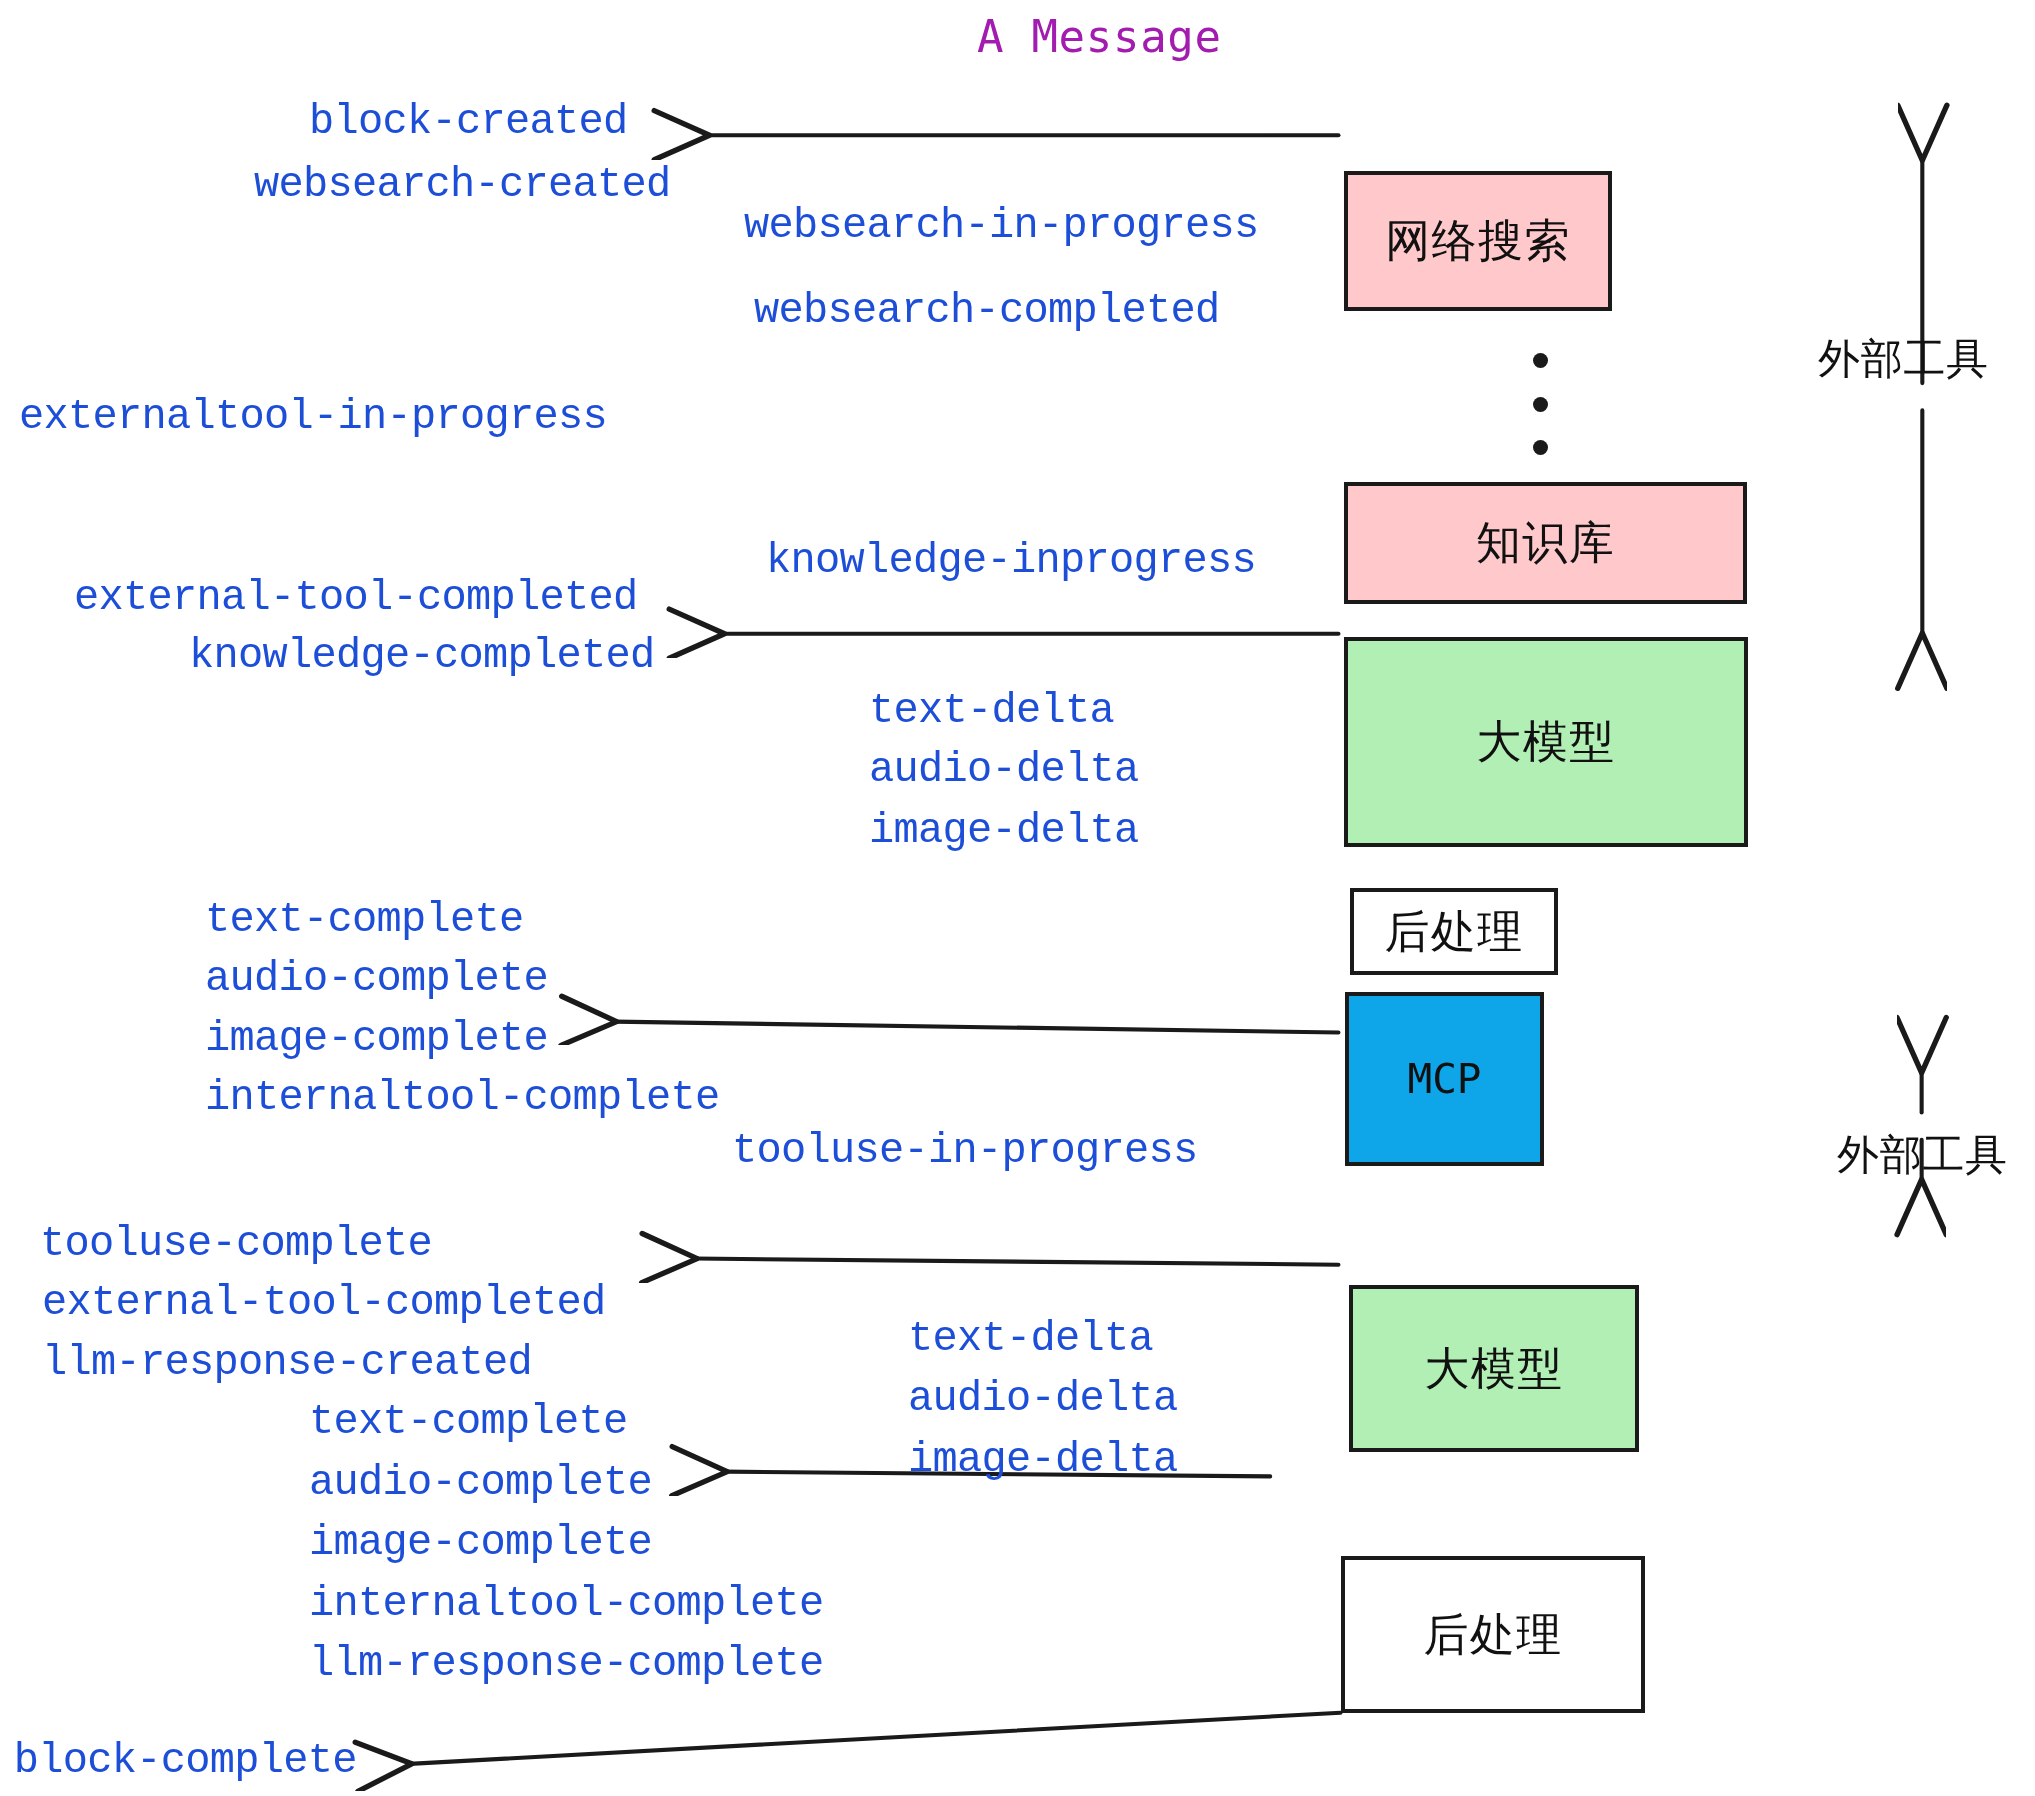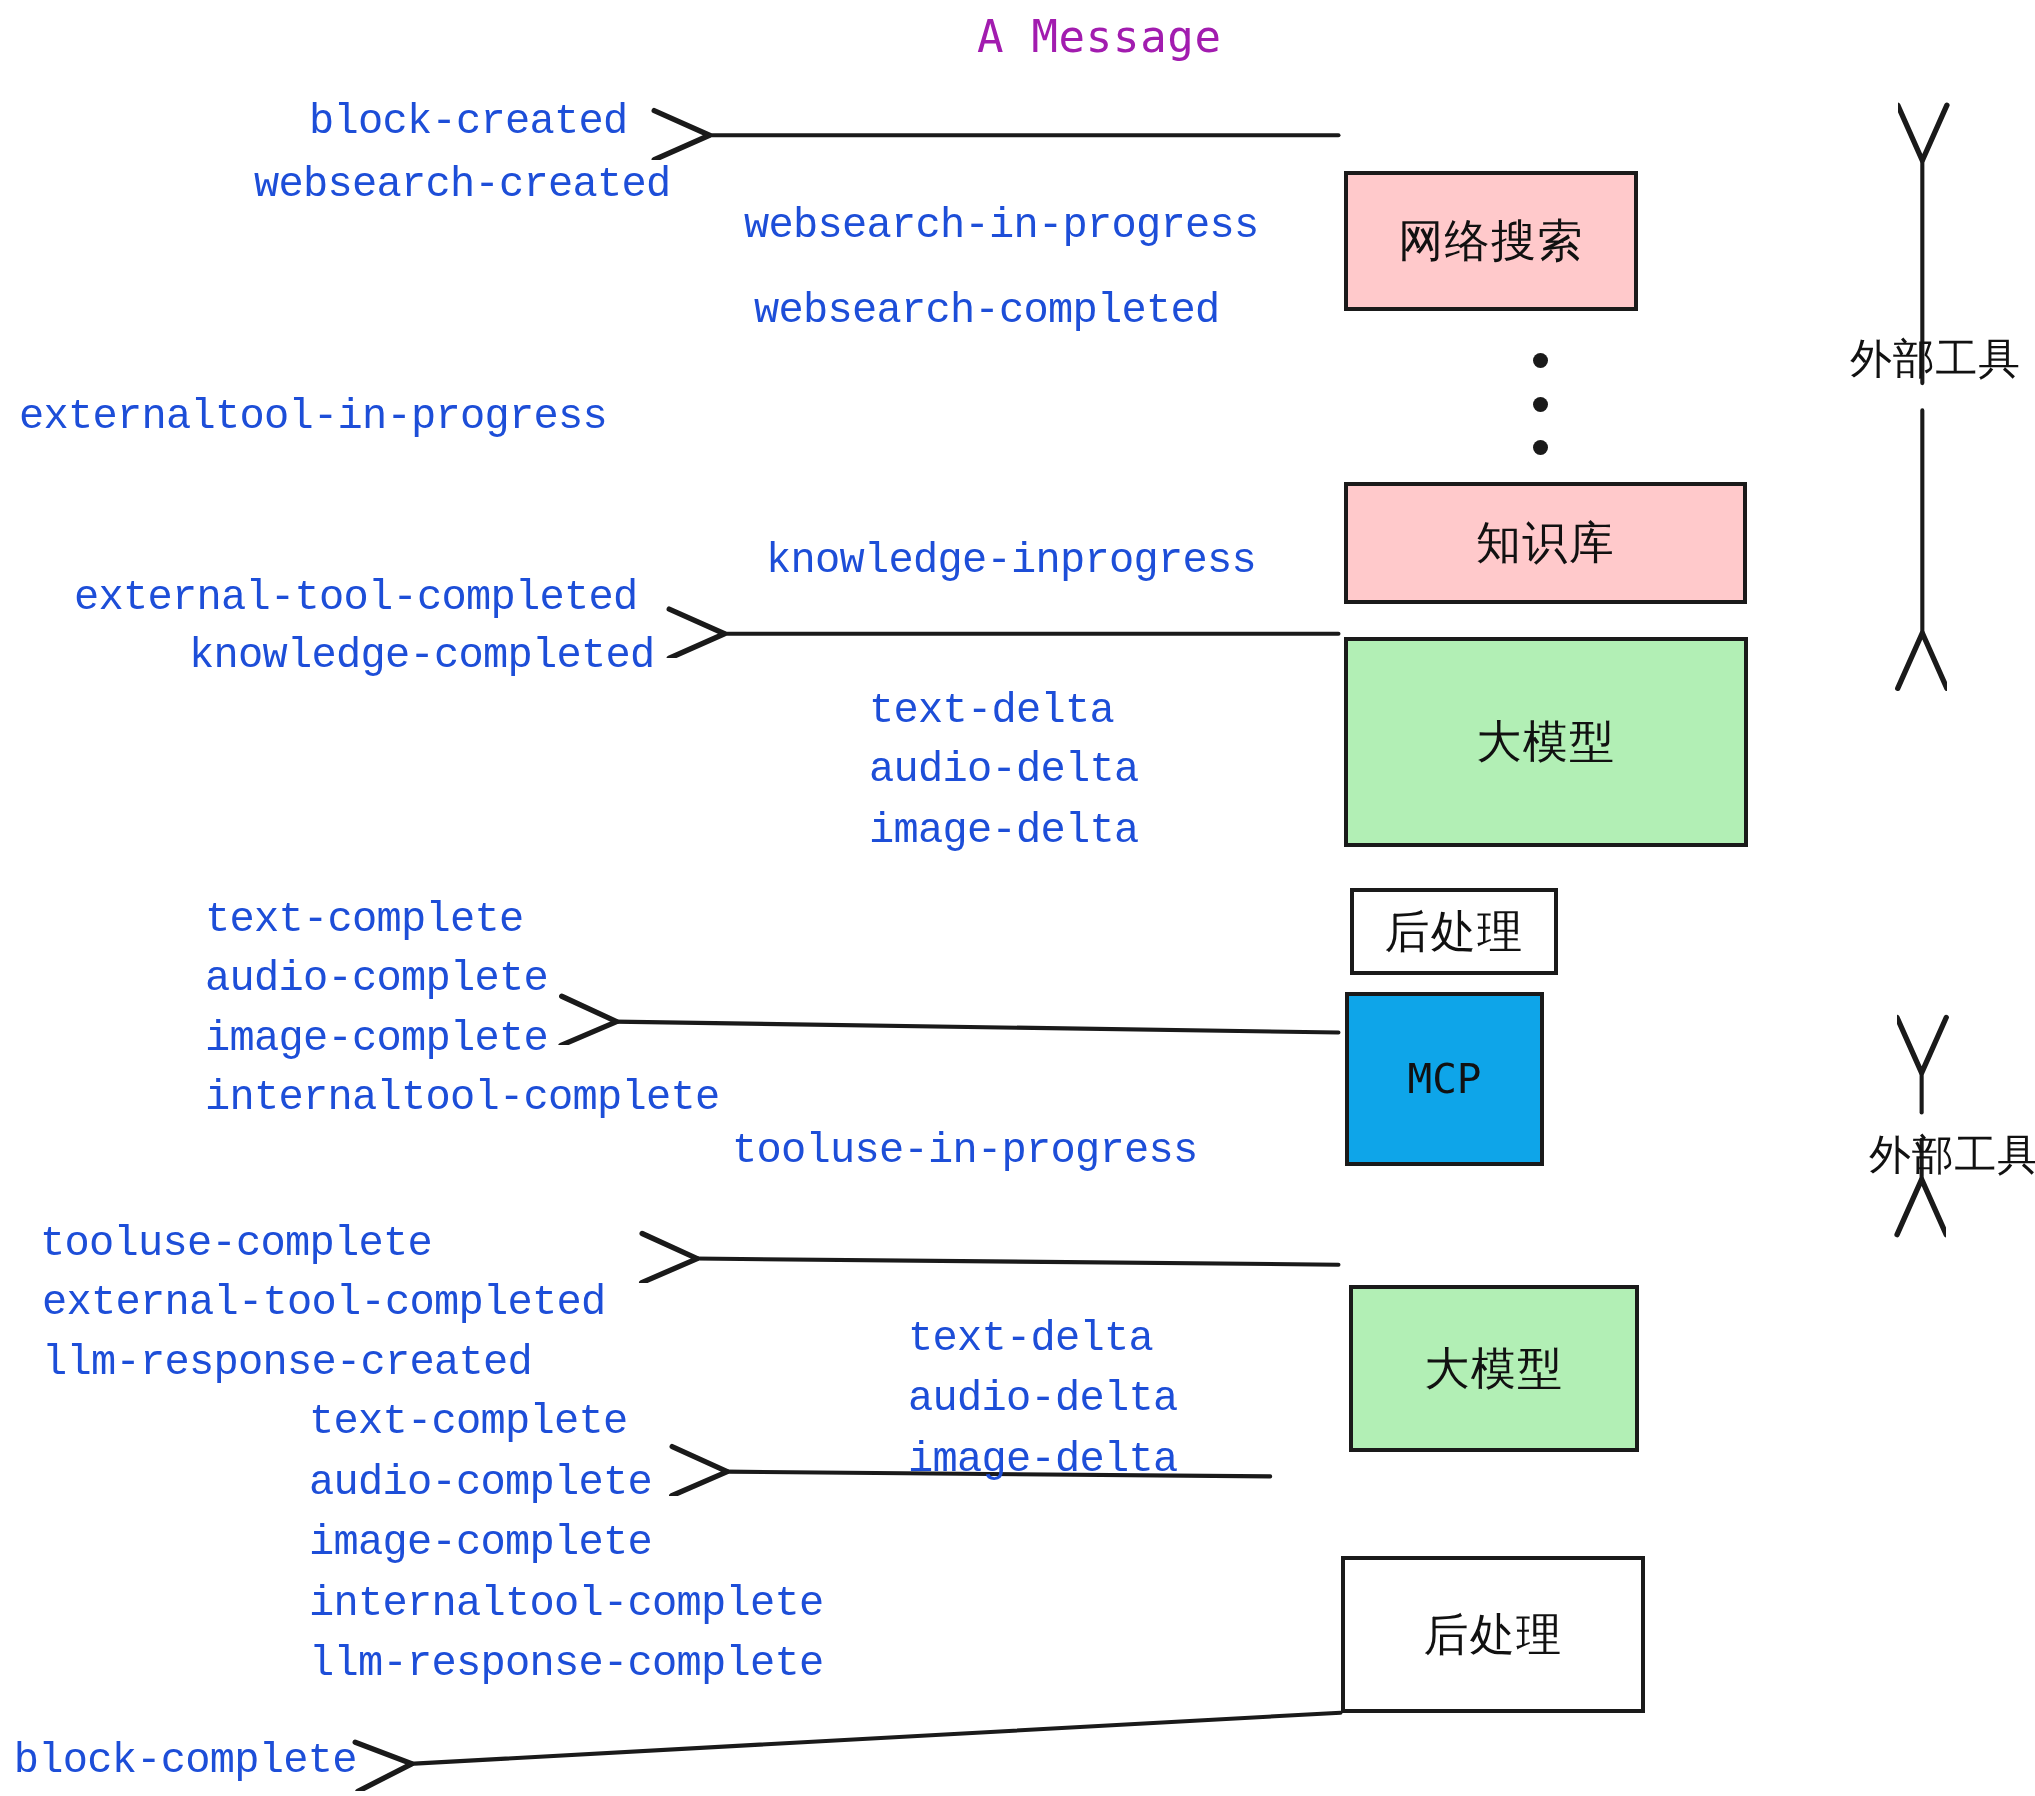--- a/index.html
+++ b/index.html
@@ -57,21 +57,20 @@
     font-size: 41px;
     letter-spacing: 0px;
   }
   .sidelbl {
     position: absolute;
     white-space: nowrap;
     color: #111111;
     font-family: "DejaVu Sans", sans-serif;
     font-size: 42px;
     letter-spacing: 0.7px;
-    margin-left: 32px;
   }
   .vdots {
     position: absolute;
     width: 15px;
     height: 15px;
     border-radius: 50%;
     background: #1a1a1a;
   }
 </style>
 </head>
@@ -100,21 +99,21 @@
       </g>
     <g id="varrow-group" stroke="#1a1a1a" stroke-width="6" fill="none" stroke-linecap="round">
         <line x1="2815" y1="561" x2="2815" y2="232" marker-end="url(#ahu)"></line>
         <line x1="2815" y1="601" x2="2815" y2="930" marker-end="url(#ahu)"></line>
         <line x1="2814" y1="1629" x2="2814" y2="1568" marker-end="url(#ahu)"></line>
         <line x1="2814" y1="1669" x2="2814" y2="1730" marker-end="url(#ahu)"></line>
       </g>
   </svg>
 
   <div id="nodes-layer">
-      <div class="node" style="left: 1344px; top: 171px; width: 294px; height: 140px; background: rgb(255, 201, 203);">
+      <div class="node" style="left: 1344px; top: 171px; width: 268px; height: 140px; background: rgb(255, 201, 203);">
         <span>网络搜索</span>
       </div>
       <div class="node" style="left: 1344px; top: 482px; width: 403px; height: 122px; background: rgb(255, 201, 203);">
         <span>知识库</span>
       </div>
       <div class="node" style="left: 1344px; top: 637px; width: 404px; height: 210px; background: rgb(178, 239, 181);">
         <span>大模型</span>
       </div>
       <div class="node" style="left: 1350px; top: 888px; width: 208px; height: 87px; background: rgb(255, 255, 255);">
         <span>后处理</span>

